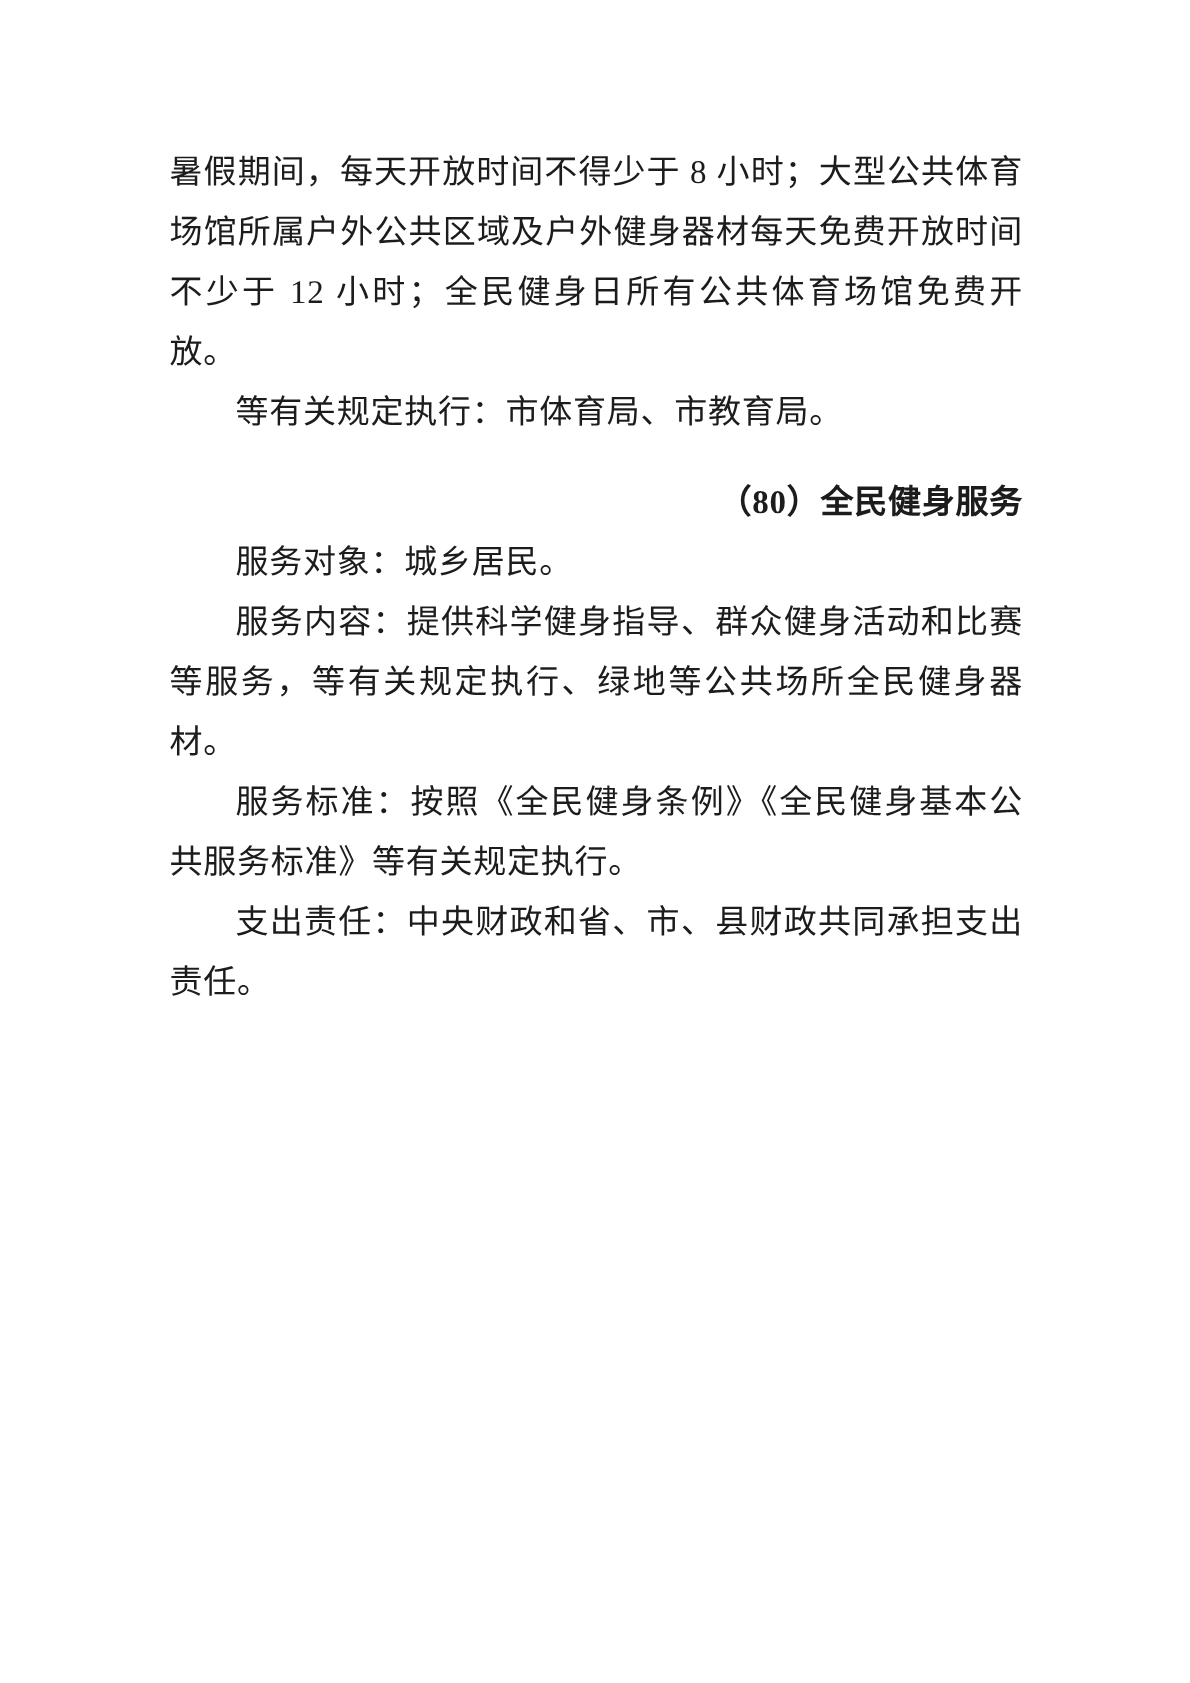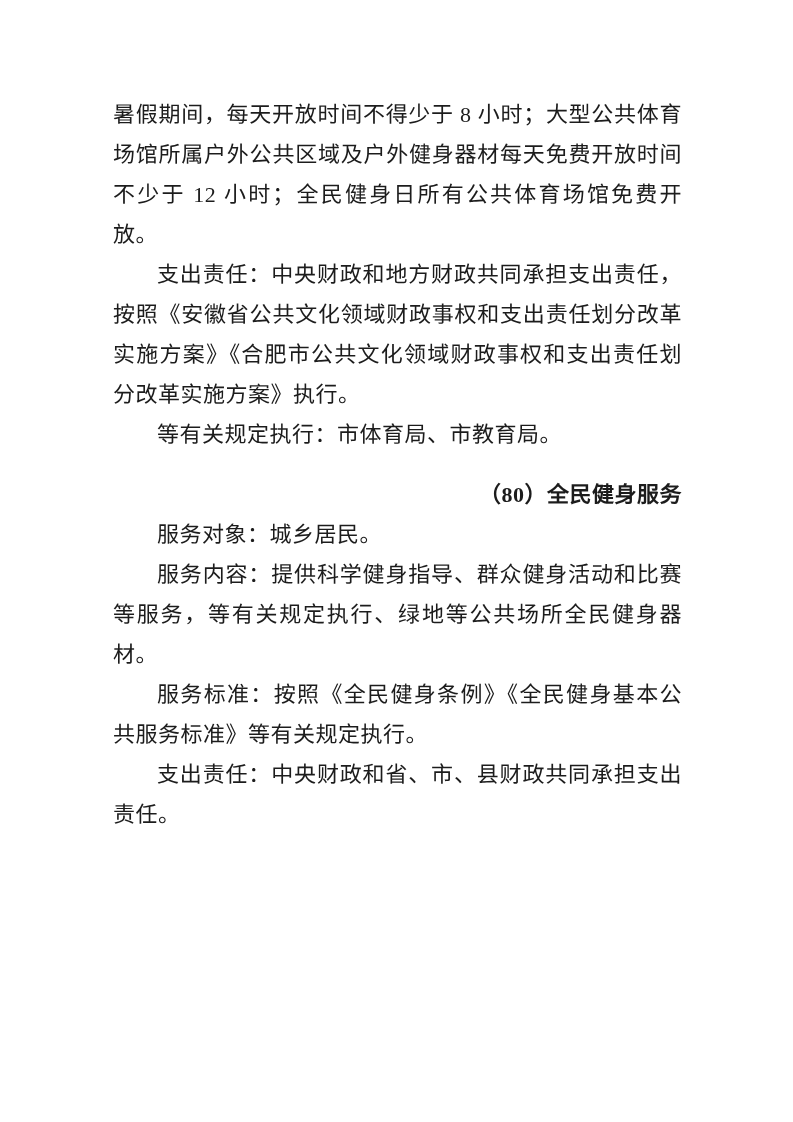--- a/index.html
+++ b/index.html
@@ -55,21 +55,20 @@
     color: #222222;
     font-family: "Liberation Serif", "DejaVu Serif", serif;
   }
 </style>
 </head>
 <body>
 
 <div class="page">
   <div class="doc-body">
     <p class="para">暑假期间，每天开放时间不得少于 8 小时；大型公共体育场馆所属户外公共区域及户外健身器材每天免费开放时间不少于 12 小时；全民健身日所有公共体育场馆免费开放。</p>
-    <p class="para indent">支出责任：中央财政和地方财政共同承担支出责任，按照《安徽省公共文化领域财政事权和支出责任划分改革实施方案》《合肥市公共文化领域财政事权和支出责任划分改革实施方案》执行。</p>
     <p class="para indent">等有关规定执行：市体育局、市教育局。</p>
     <p class="para indent heading">（80）全民健身服务</p>
     <p class="para indent">服务对象：城乡居民。</p>
     <p class="para indent">服务内容：提供科学健身指导、群众健身活动和比赛等服务，等有关规定执行、绿地等公共场所全民健身器材。</p>
     <p class="para indent">服务标准：按照《全民健身条例》《全民健身基本公共服务标准》等有关规定执行。</p>
     <p class="para indent">支出责任：中央财政和省、市、县财政共同承担支出责任。</p>
   </div>
 
   <div class="page-footer">
     <span class="page-number">— 65 —</span>

